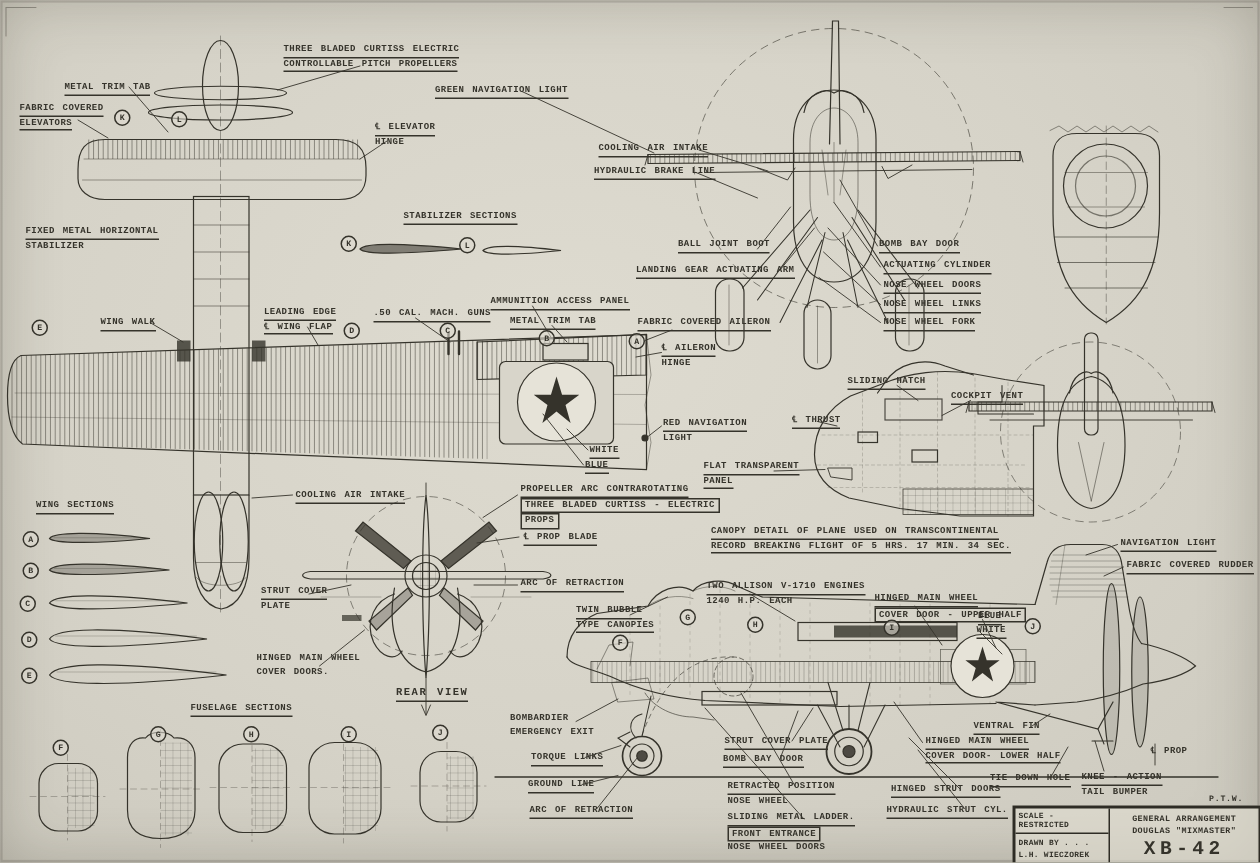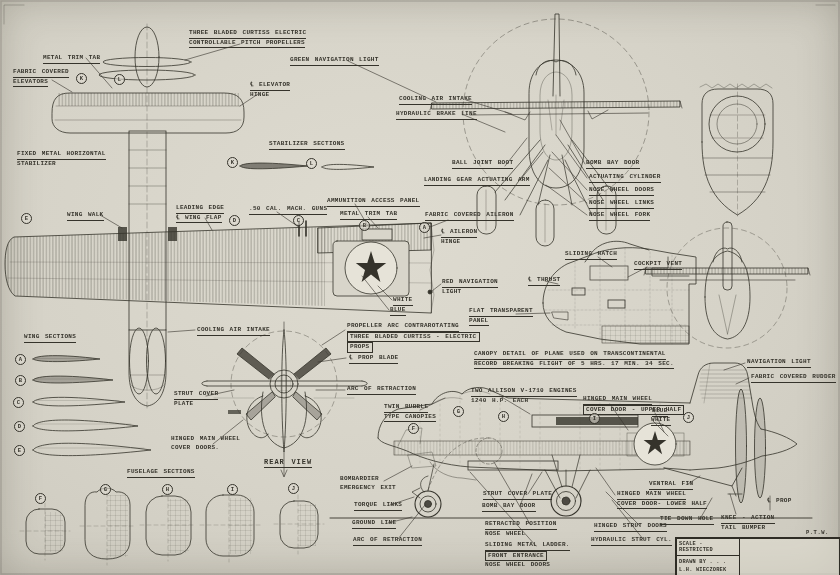--- a/index.html
+++ b/index.html
@@ -460,16 +460,21 @@
     </div>
 
 <div id="tblock">
   <div class="left">
     <div class="cell top">SCALE - RESTRICTED</div>
     <div class="cell bot">
       <div>DRAWN BY . . .</div>
       <div>L.H. WIECZOREK</div>
     </div>
   </div>
+  <div class="right">
+    <div class="ga">GENERAL ARRANGEMENT</div>
+    <div class="ga">DOUGLAS "MIXMASTER"</div>
+    <div class="xb">XB-42</div>
+  </div>
 </div>
 <div id="initials">P.T.W.</div>
 
 </div>
 
 </body></html>

